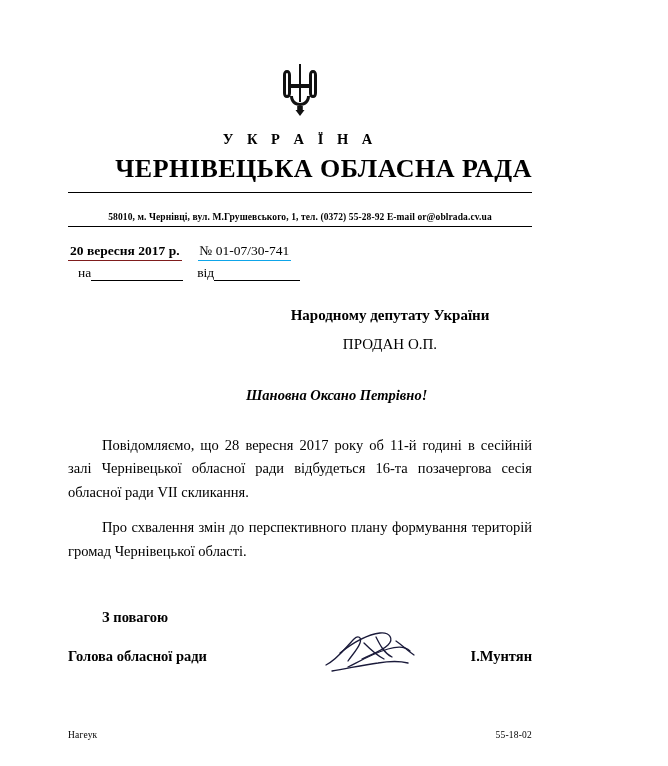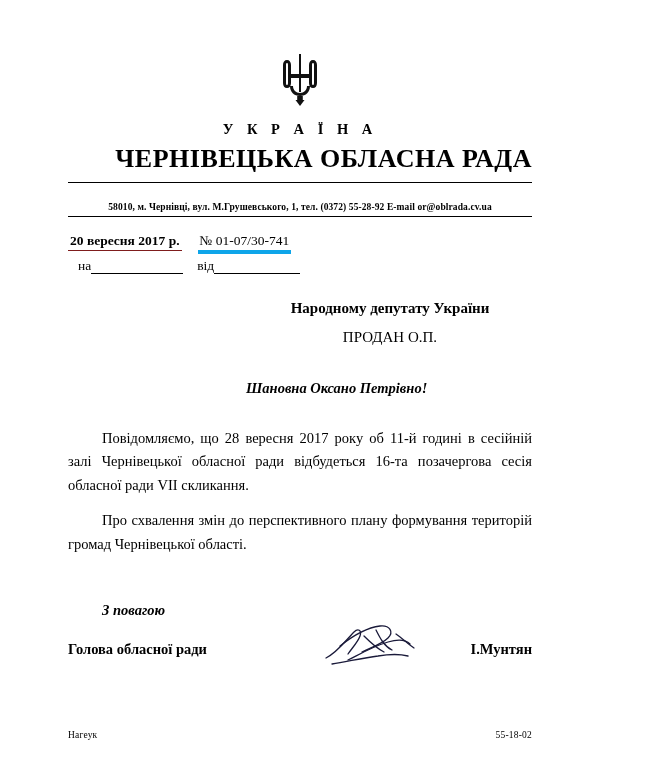--- a/index.html
+++ b/index.html
@@ -13,21 +13,21 @@
     font-family: "Liberation Serif", serif;
     color: #000000;
     position: relative;
     overflow: hidden;
   }
   .page {
     position: relative;
     width: 600px;
     height: 766px;
     box-sizing: border-box;
-    padding: 4px 68px;
+    padding: 14px 68px;
   }
 
   
   .emblem-wrap {
     text-align: center;
     padding-top: 48px;
   }
   .emblem {
     display: inline-block;
     width: 40px;
@@ -75,21 +75,21 @@
     align-items: baseline;
   }
   .ref-date {
     border-bottom: 1px solid #7f1d1d;
     padding: 0 2px 1px 2px;
     display: inline-block;
     font-weight: bold;
   }
   .ref-number {
     margin-left: 16px;
-    border-bottom: 4px solid #0ea5e9;
+    border-bottom: 1px solid #0ea5e9;
     padding: 0 2px 1px 2px;
     display: inline-block;
   }
   .ref-line2 {
     margin-top: 4px;
     margin-left: 10px;
     font-size: 13.5px;
   }
   .blank {
     display: inline-block;
@@ -147,21 +147,20 @@
   }
   .body-text p.last {
     margin-bottom: 0;
   }
 
   
   .regards {
     margin-top: 46px;
     padding-left: 34px;
     font-size: 14.5px;
-    font-style: italic;
     font-weight: bold;
   }
   .sign-row {
     margin-top: 22px;
     display: flex;
     align-items: flex-end;
     justify-content: space-between;
     position: relative;
   }
   .sign-left {

